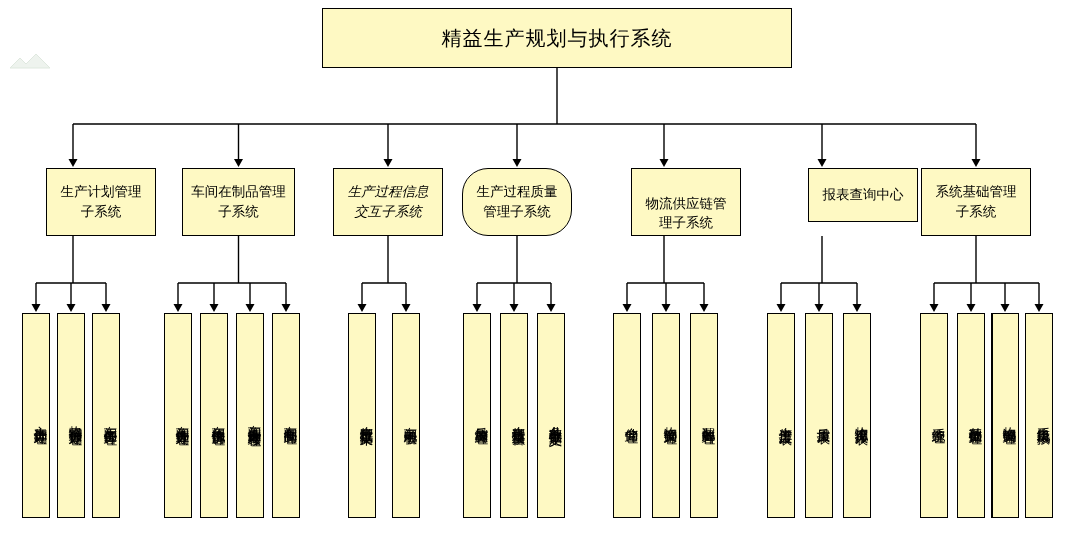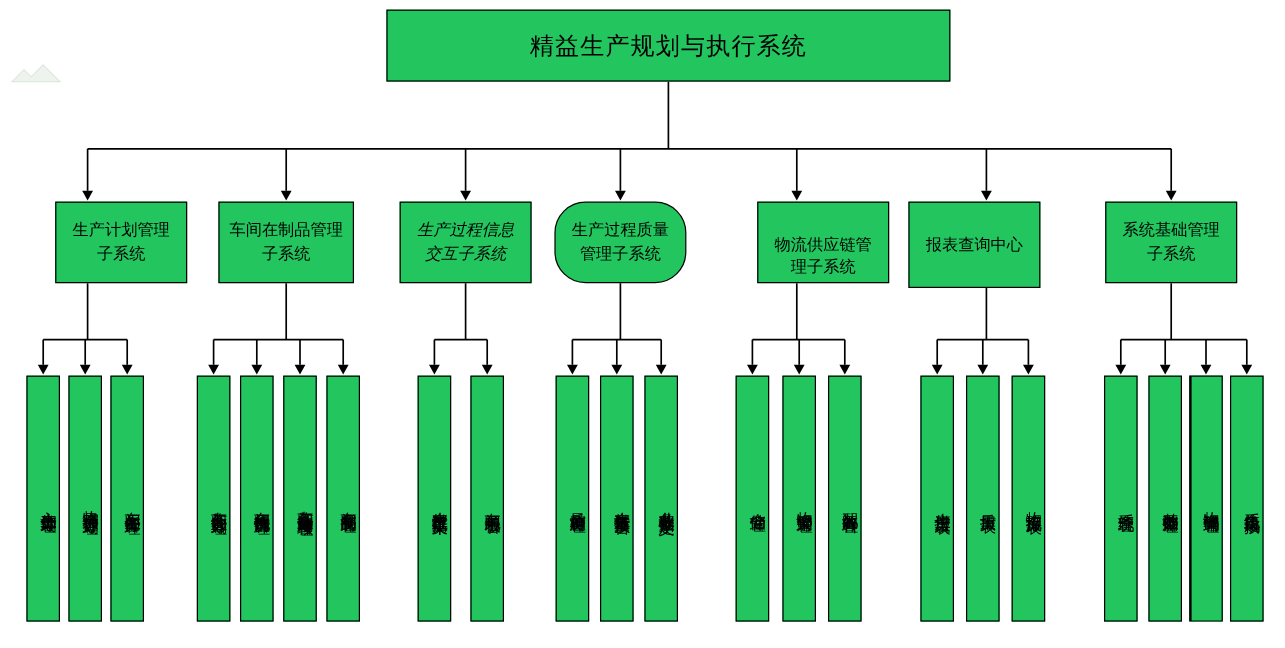--- a/index.html
+++ b/index.html
@@ -22,21 +22,21 @@
     left: 0;
     top: 0;
     width: 1071px;
     height: 540px;
     pointer-events: none;
   }
   .node {
     position: absolute;
     box-sizing: border-box;
     border: 1px solid #000000;
-    background: #22c55e;
+    background: #fef9c3;
     display: flex;
     align-items: center;
     justify-content: center;
     text-align: center;
     color: #000000;
   }
   .root-node {
     font-size: 20px;
     letter-spacing: 1px;
   }
@@ -212,21 +212,21 @@
     </div>
     <div class="node leaf-node" style="left: 613px; top: 313px; width: 28px; height: 205px;">
       <div style="white-space: pre-line;">仓储管理</div>
     </div>
     <div class="node leaf-node" style="left: 652px; top: 313px; width: 28px; height: 205px;">
       <div style="white-space: pre-line;">物资采购管理</div>
     </div>
     <div class="node leaf-node" style="left: 690px; top: 313px; width: 28px; height: 205px;">
       <div style="white-space: pre-line;">装配备料管理</div>
     </div>
-    <div class="node lvl2-node" style="left: 757px; top: 168px; width: 110px; height: 72px;">
+    <div class="node lvl2-node" style="left: 808px; top: 168px; width: 110px; height: 54px;">
       <div style="white-space: pre-line;">报表查询中心</div>
     </div>
     <div class="node leaf-node" style="left: 767px; top: 313px; width: 28px; height: 205px;">
       <div style="white-space: pre-line;">生产进度报表</div>
     </div>
     <div class="node leaf-node" style="left: 805px; top: 313px; width: 28px; height: 205px;">
       <div style="white-space: pre-line;">质量报表</div>
     </div>
     <div class="node leaf-node" style="left: 843px; top: 313px; width: 28px; height: 205px;">
       <div style="white-space: pre-line;">物流库存报表</div>

